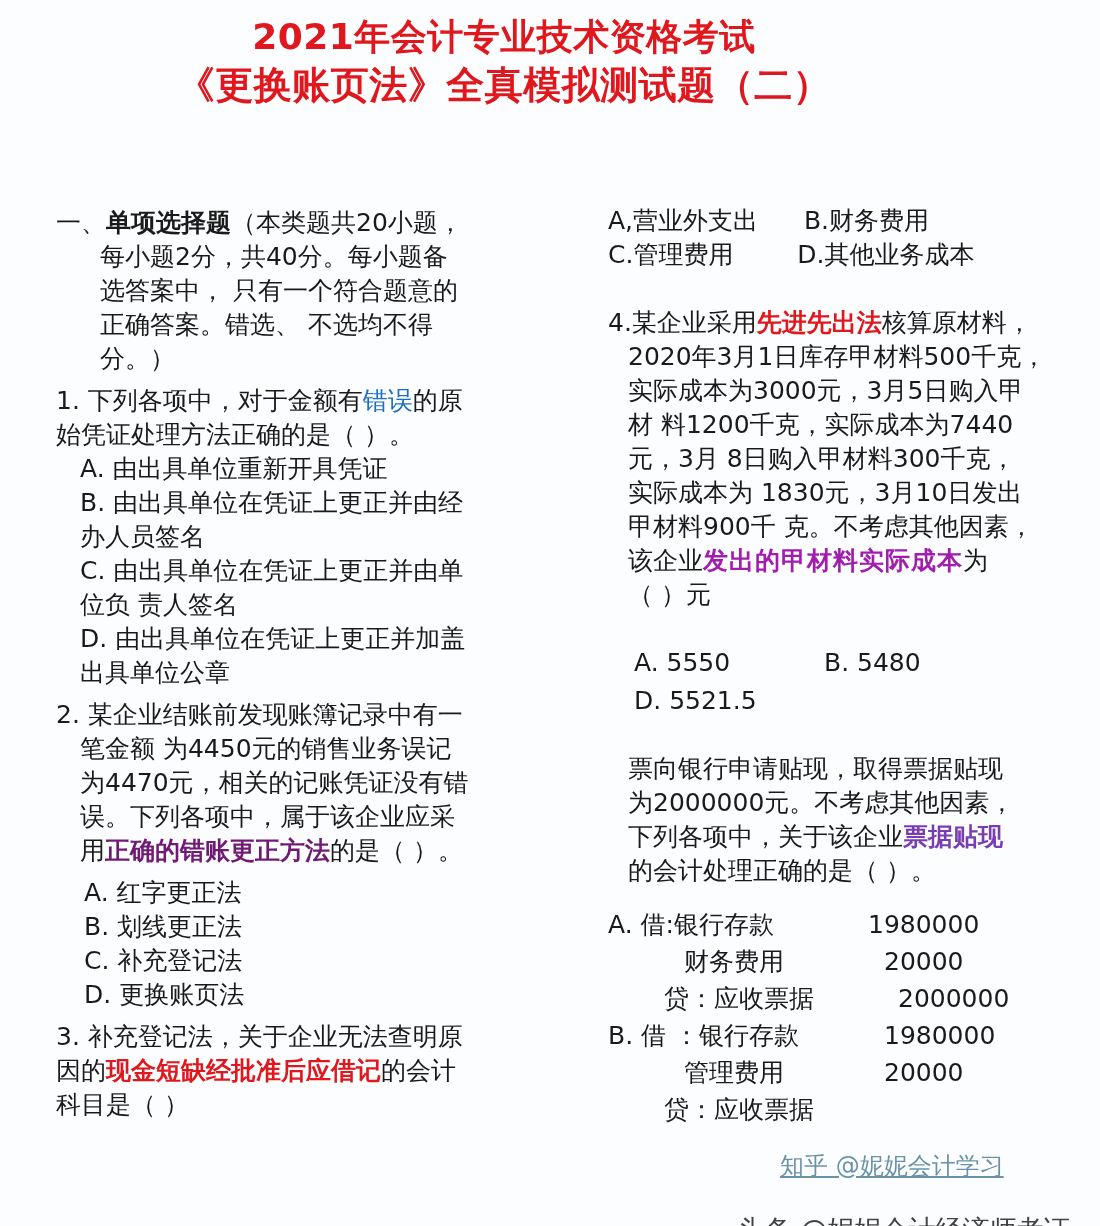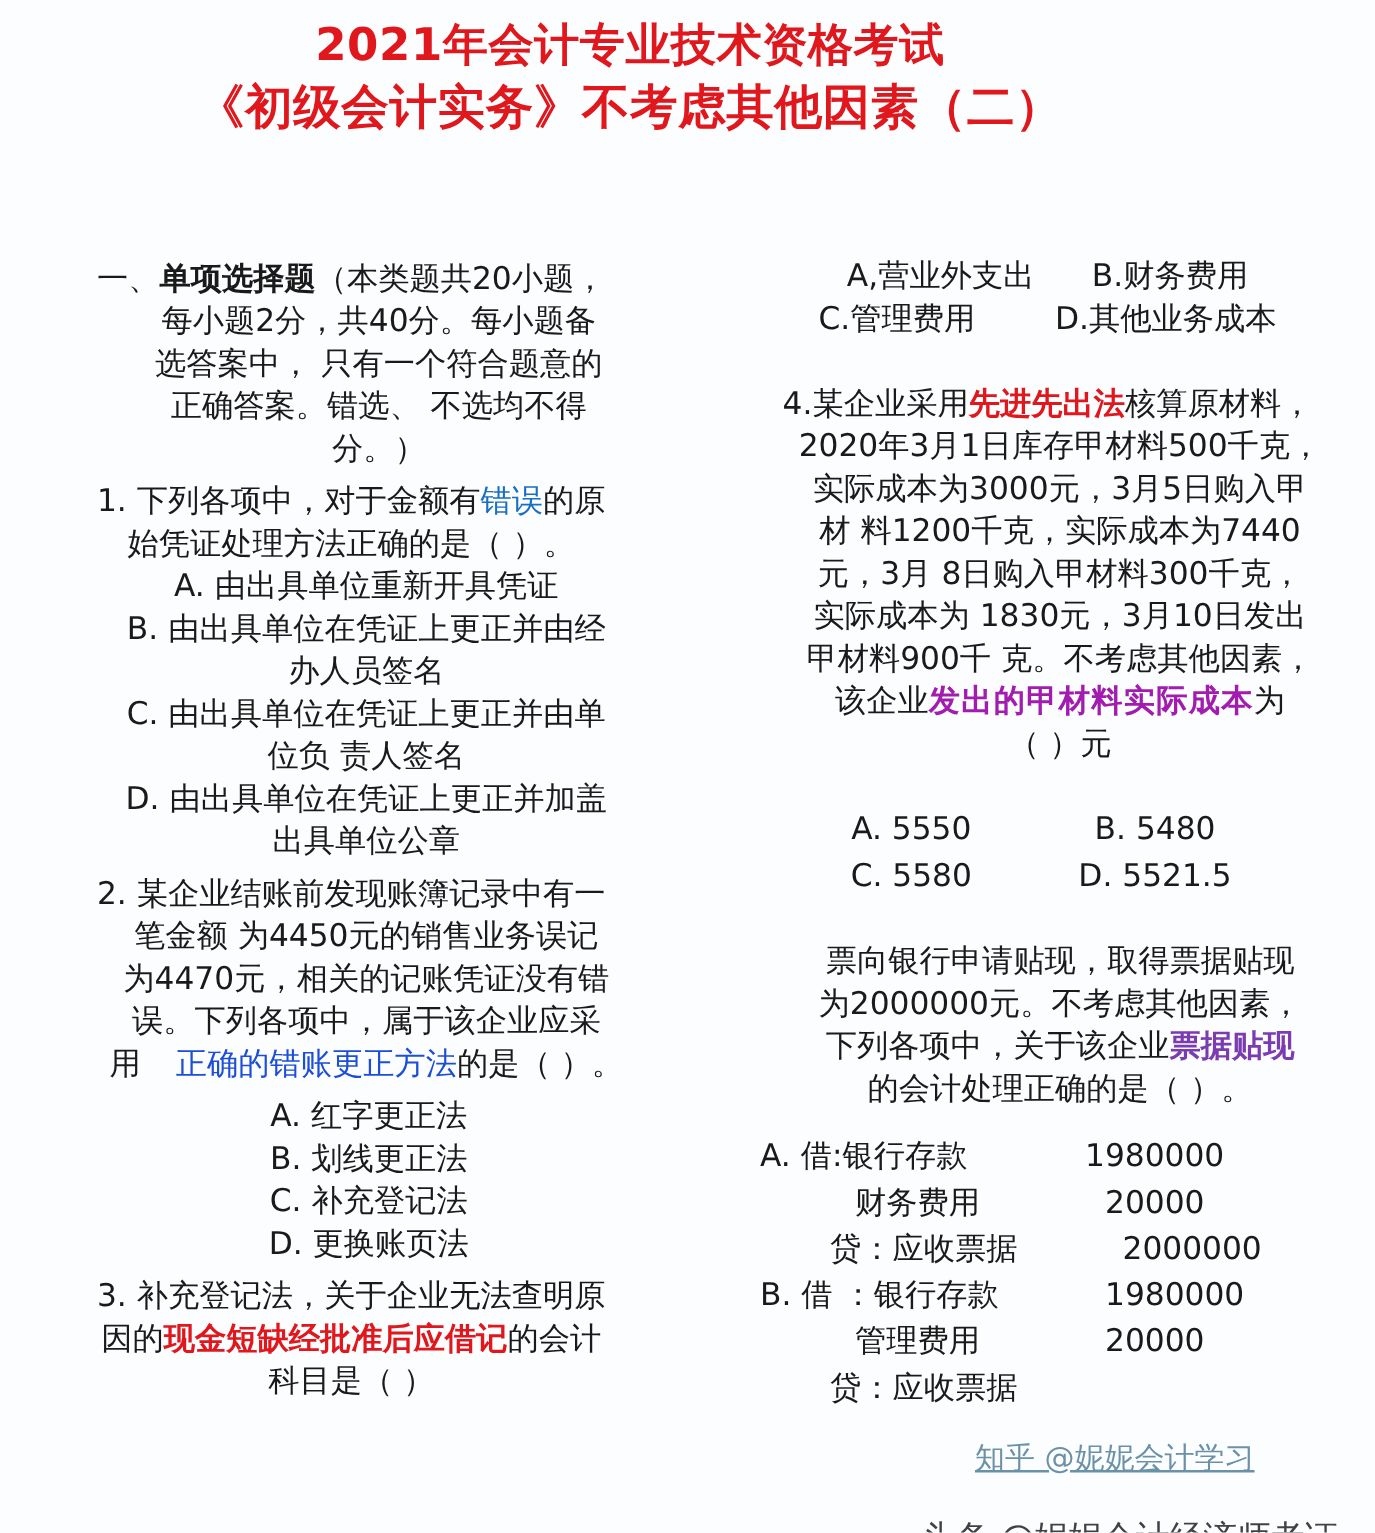--- a/index.html
+++ b/index.html
@@ -6,45 +6,45 @@
   body {
     width: 1100px; height: 1226px; background: #fbfdfe; position: relative; overflow: hidden;
     font-family: "DejaVu Sans", "Liberation Sans", sans-serif; color: #1a1a1a;
   }
   .title-block { position: absolute; left: 0; top: 14px; width: 1008px; text-align: center; color: #e0171c; font-weight: bold; }
   .title-line1 { font-size: 36px; line-height: 46px; letter-spacing: 0.5px; }
   .title-line2 { font-size: 38px; line-height: 50px; letter-spacing: 0.5px; }
   .col { position: absolute; font-size: 25px; line-height: 34px; }
   .col-left { left: 56px; top: 206px; width: 450px; }
   .col-right { left: 608px; top: 204px; width: 460px; }
-  .line { white-space: nowrap; height: 34px; text-align: center; }
+  .line { white-space: nowrap; height: 34px; }
   .ind1 { padding-left: 44px; }
   .ind2 { padding-left: 24px; }
   .ind3 { padding-left: 28px; }
   .ind4 { padding-left: 20px; }
   .bold { font-weight: bold; }
   .hl-blue { color: #1a6fc2; }
   .hl-blue-bold { color: #a21caf; font-weight: bold; letter-spacing: 1px; }
-  .hl-purple { color: #1d4ed8; font-weight: normal; margin-left: 28px; }
+  .hl-purple { color: #701a75; font-weight: bold; }
   .hl-purple-light { color: #7a3cb0; font-weight: bold; }
   .hl-red { color: #e0171c; font-weight: bold; }
   .gap-s { height: 8px; }
   .gap-m { height: 18px; }
   .gap-l { height: 34px; }
   .opt-grid { display: grid; grid-template-columns: 190px 200px; padding-left: 26px; }
   .entry { display: grid; grid-template-columns: 260px 160px; white-space: nowrap; height: 37px; line-height: 37px; }
   .watermark { position: absolute; left: 738px; top: 1212px; font-size: 27px; color: #222; opacity: 0.85; white-space: nowrap; }
   .watermark-faint { position: absolute; left: 780px; top: 1150px; font-size: 24px; color: #0c4a6e; opacity: 0.6; white-space: nowrap; text-decoration: underline; }
 </style>
 </head>
 <body>
 
 <div class="title-block">
   <div class="title-line1">2021年会计专业技术资格考试</div>
-  <div class="title-line2">《初级会计实务》不考虑其他因素（二）</div>
+  <div class="title-line2">《更换账页法》全真模拟测试题（二）</div>
 </div>
 
 <div class="col col-left">
   <div>
     <div class="line">
       <span>一、</span><span class="bold">单项选择题</span><span>（本类题共20小题，</span>
     </div>
     <div class="line ind1">每小题2分，共40分。每小题备</div>
     <div class="line ind1">选答案中， 只有一个符合题意的</div>
     <div class="line ind1">正确答案。错选、 不选均不得</div>
@@ -111,21 +111,20 @@
     <div class="line ind4">材 料1200千克，实际成本为7440</div>
     <div class="line ind4">元，3月 8日购入甲材料300千克，</div>
     <div class="line ind4">实际成本为 1830元，3月10日发出</div>
     <div class="line ind4">甲材料900千 克。不考虑其他因素，</div>
     <div class="line ind4"><span>该企业</span><span class="hl-blue-bold">发出的甲材料实际成本</span><span>为</span></div>
     <div class="line ind4">（    ）元</div>
     <div class="gap-l"></div>
     <div class="opt-grid">
       <div class="line"><span>A.</span> <span>5550</span></div>
       <div class="line"><span>B.</span> <span>5480</span></div>
-      <div class="line" style="margin-top:4px"><span>C.</span> <span>5580</span></div>
       <div class="line" style="margin-top:4px"><span>D.</span> <span>5521.5</span></div>
     </div>
   </div>
   <div class="gap-l"></div>
 
   <div>
     <div class="line ind4">票向银行申请贴现，取得票据贴现</div>
     <div class="line ind4">为2000000元。不考虑其他因素，</div>
     <div class="line ind4"><span>下列各项中，关于该企业</span><span class="hl-purple-light">票据贴现</span></div>
     <div class="line ind4">的会计处理正确的是（    ）。</div>

